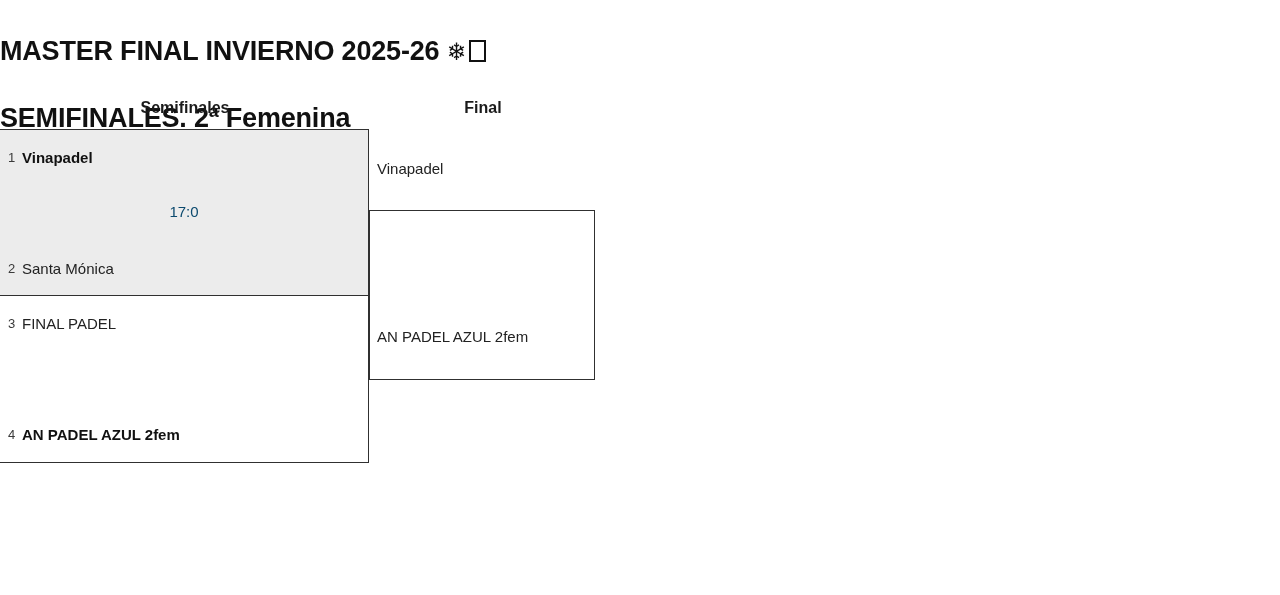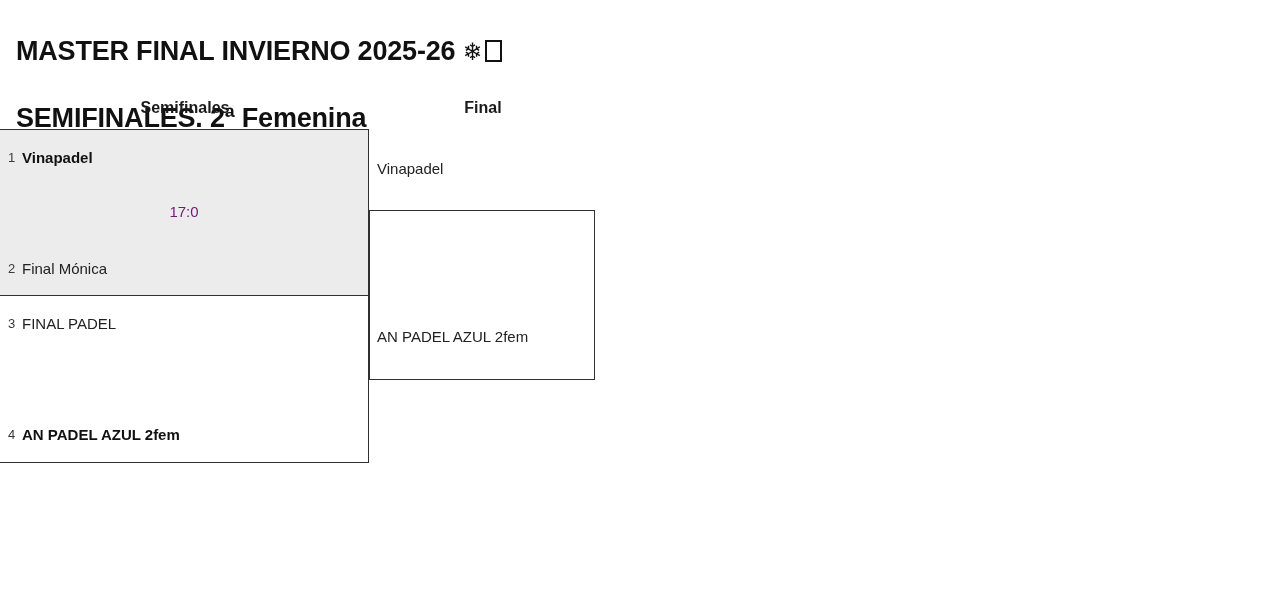--- a/index.html
+++ b/index.html
@@ -31,21 +31,20 @@
     width: 820px;
     font-size: 27px;
     font-weight: bold;
     line-height: 33px;
     letter-spacing: -0.2px;
     color: #111111;
     white-space: pre-line;
   }
   .title-line {
     display: block;
-    padding-left: 16px;
   }
   .snow-glyph {
     font-family: "DejaVu Sans", sans-serif;
     font-weight: normal;
     font-size: 24px;
   }
   .tofu-box {
     display: inline-block;
     width: 13px;
     height: 18px;
@@ -186,21 +185,21 @@
     color: #111111;
   }
 
   .match-score {
     position: absolute;
     top: 72px;
     left: 0;
     width: 100%;
     text-align: center;
     font-size: 15px;
-    color: #701a75;
+    color: #0c4a6e;
     line-height: 20px;
   }
 
   
   #final-box {
     position: absolute;
     left: 369px;
     top: 210px;
     width: 226px;
     height: 170px;
@@ -244,21 +243,21 @@
   <div id="semifinals-column">
 
     <div class="match-box" id="match-box-1">
       <div class="team-row top">
         <span class="seed">1</span>
         <span class="team-name winner">Vinapadel</span>
       </div>
       <div class="match-score">17:0</div>
       <div class="team-row bottom">
         <span class="seed">2</span>
-        <span class="team-name">Final Mónica</span>
+        <span class="team-name">Santa Mónica</span>
       </div>
     </div>
 
     <div class="match-box" id="match-box-2">
       <div class="team-row top">
         <span class="seed">3</span>
         <span class="team-name">FINAL PADEL</span>
       </div>
       <div class="team-row bottom">
         <span class="seed">4</span>

